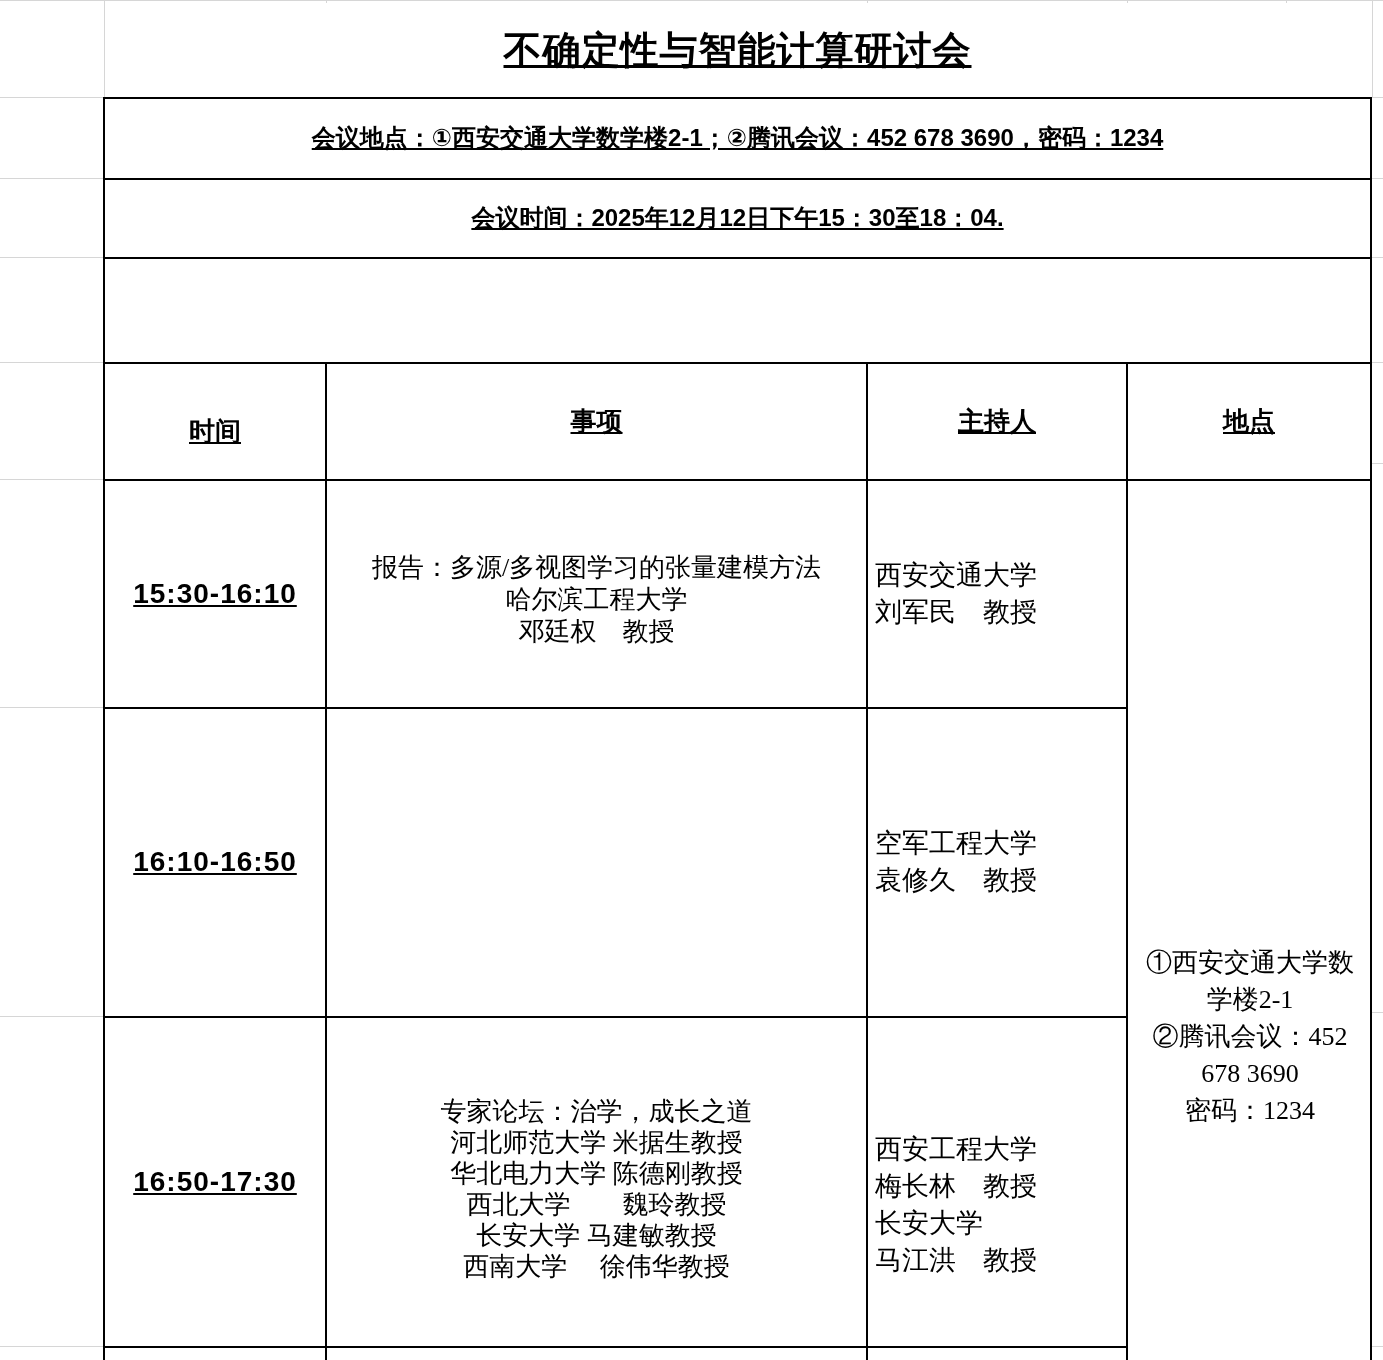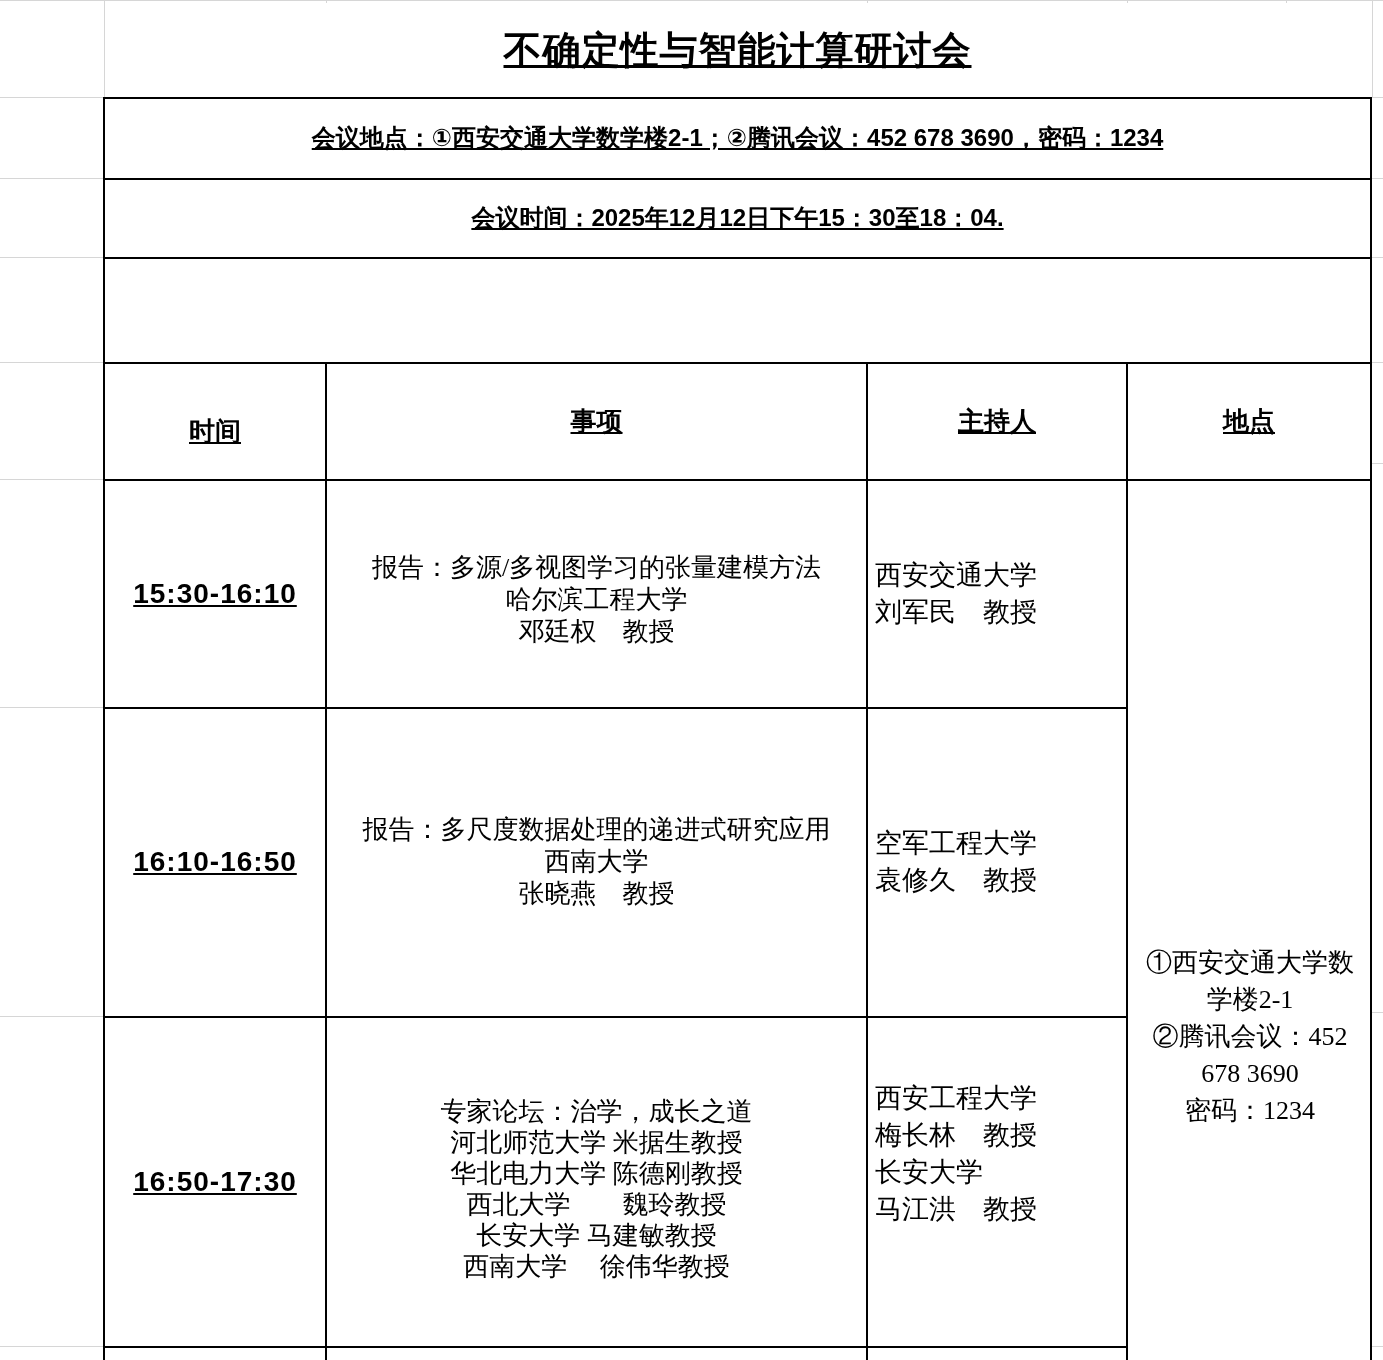--- a/index.html
+++ b/index.html
@@ -86,40 +86,35 @@
     <div>报告：多源/多视图学习的张量建模方法</div>
     <div>哈尔滨工程大学</div>
     <div>邓廷权　教授</div>
   </div>
   <div class="cell serif hostcell" style="left:867px;top:480px;width:260px;height:227px;">
     <div>西安交通大学</div>
     <div>刘军民　教授</div>
   </div>
 
   <div class="cell sansb timecell" style="left:104px;top:708px;width:222px;height:308px;">16:10-16:50</div>
-  <div class="cell serif eventcell" style="left:326px;top:708px;width:541px;height:308px;">
-    <div>报告：多尺度数据处理的递进式研究应用</div>
-    <div>西南大学</div>
-    <div>张晓燕　教授</div>
-  </div>
   <div class="cell serif hostcell" style="left:867px;top:708px;width:260px;height:308px;">
     <div>空军工程大学</div>
     <div>袁修久　教授</div>
   </div>
 
   <div class="cell sansb timecell" style="left:104px;top:1017px;width:222px;height:329px;">16:50-17:30</div>
   <div class="cell serif eventcell" style="left:326px;top:1017px;width:541px;height:329px;line-height:31px;margin-top:7px;">
     <div>专家论坛：治学，成长之道</div>
     <div>河北师范大学 米据生教授</div>
     <div>华北电力大学 陈德刚教授</div>
     <div>西北大学　　魏玲教授</div>
     <div>长安大学 马建敏教授</div>
     <div>西南大学　 徐伟华教授</div>
   </div>
-  <div class="cell serif hostcell" style="left:867px;top:1017px;width:260px;height:274px;">
+  <div class="cell serif hostcell" style="left:867px;top:1068px;width:260px;height:274px;">
     <div>西安工程大学</div>
     <div>梅长林　教授</div>
     <div>长安大学</div>
     <div>马江洪　教授</div>
   </div>
 
   <div class="locblock serif" style="left:1137px;top:944px;width:226px;">
     <div>①西安交通大学数学楼2-1</div>
     <div>②腾讯会议：452 678 3690</div>
     <div>密码：1234</div>

